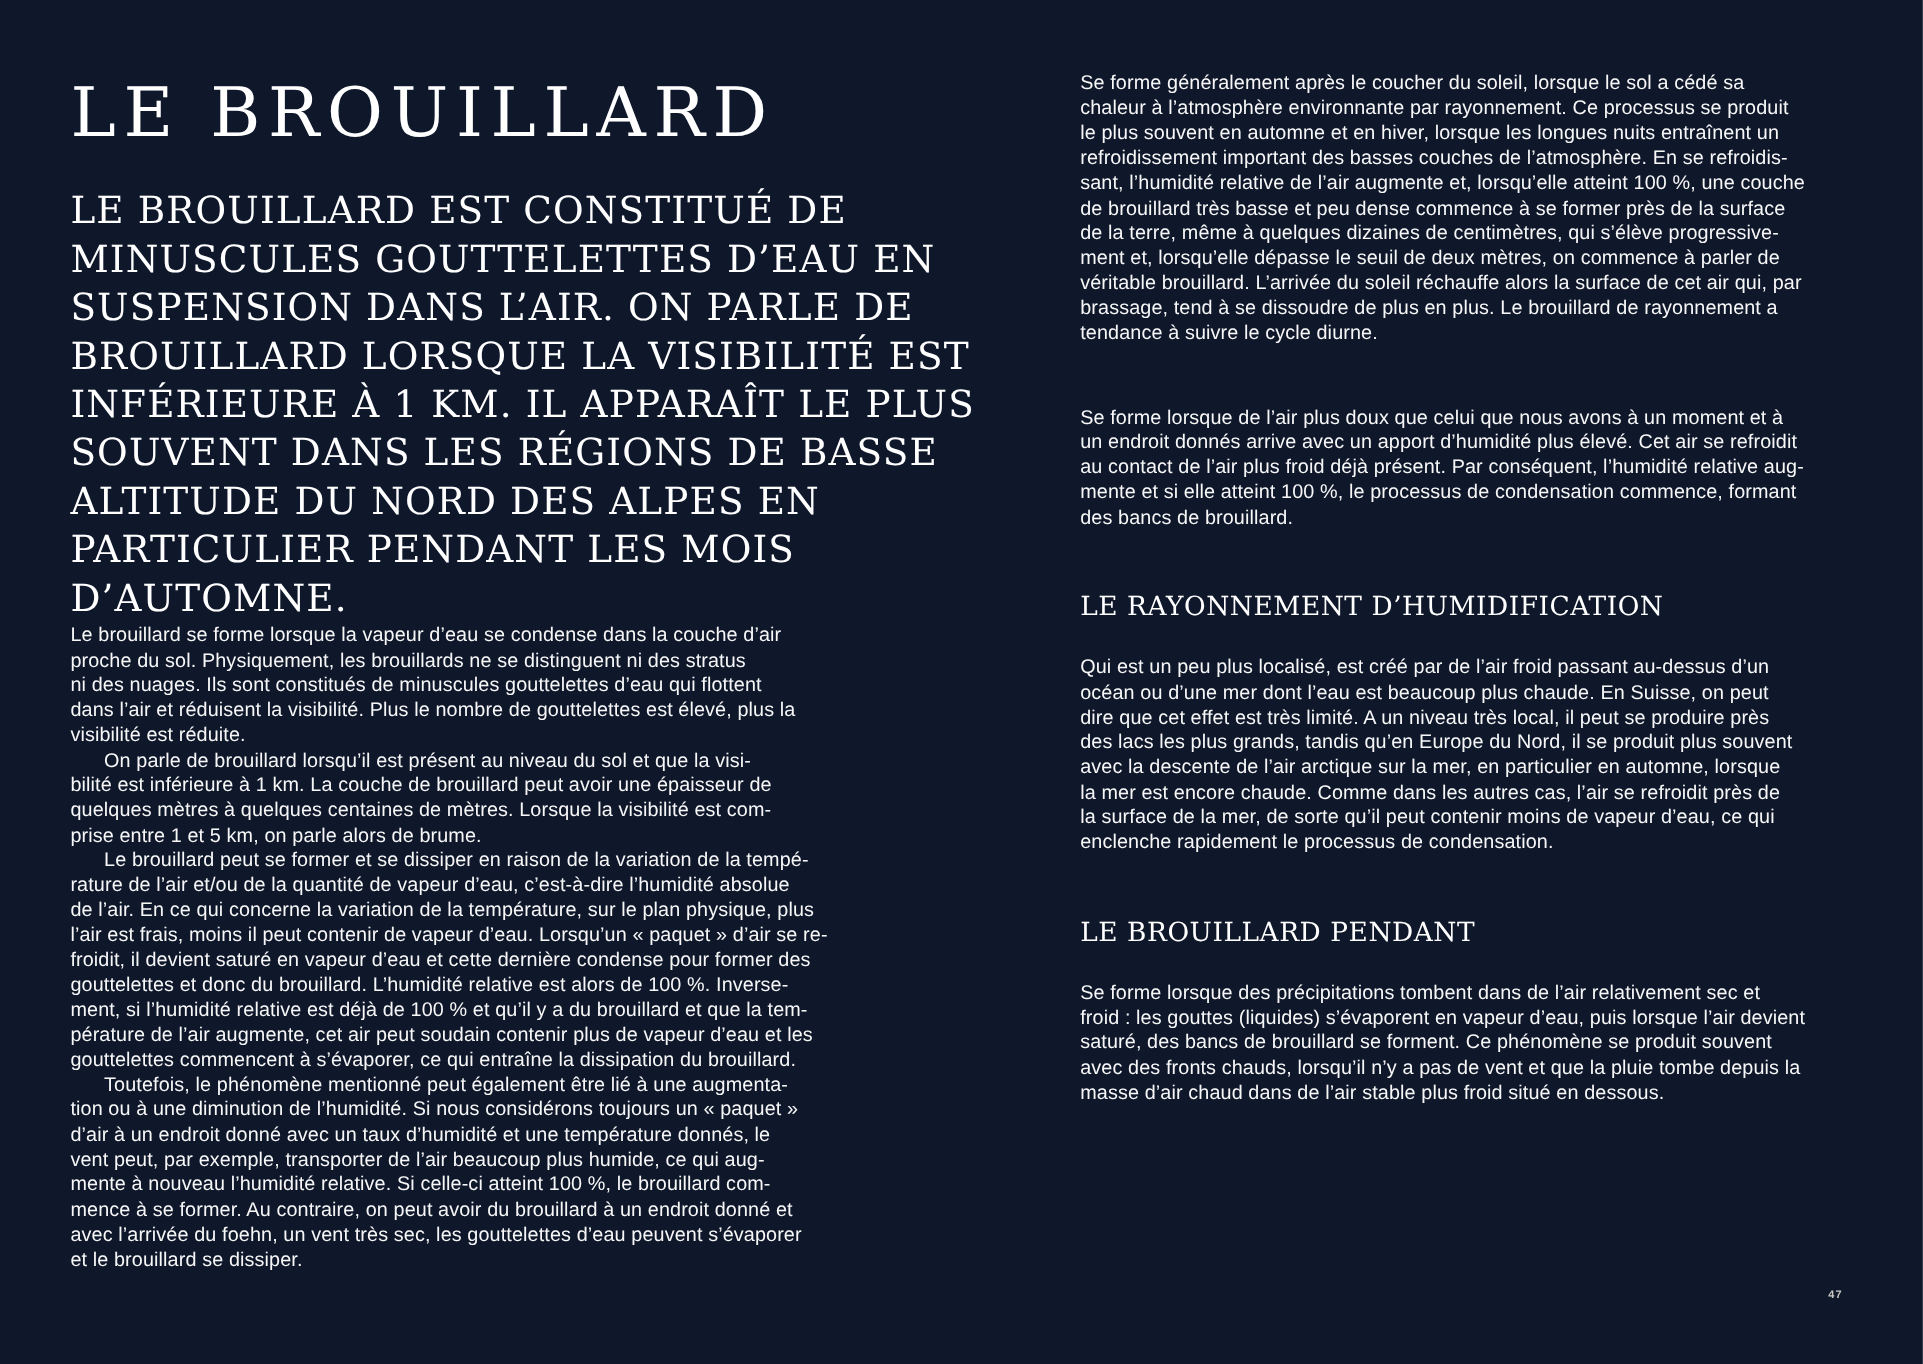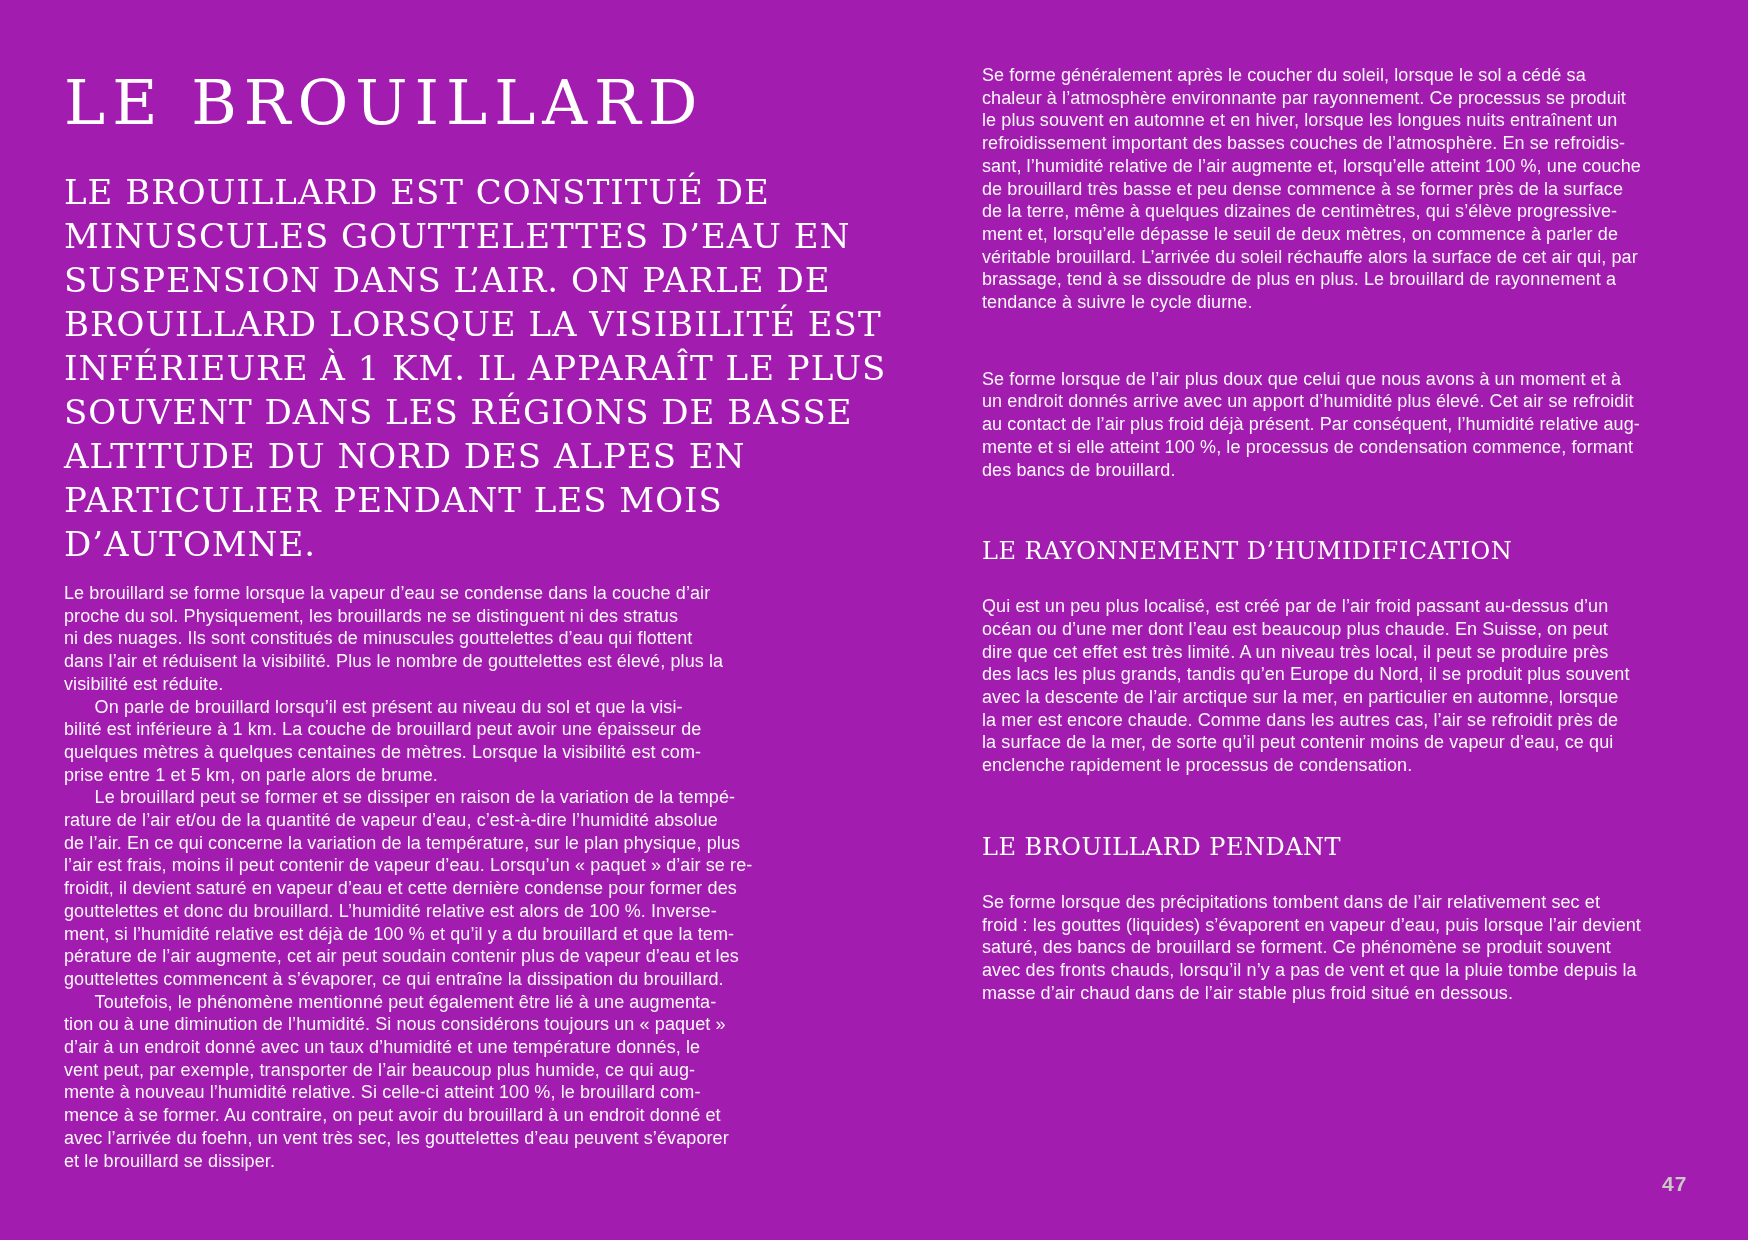--- a/index.html
+++ b/index.html
@@ -1,20 +1,20 @@
 <!DOCTYPE html>
 <html lang="fr"><head>
 <meta charset="utf-8">
 <style>
   html, body { margin: 0; padding: 0; }
   .page {
     position: relative;
     width: 1748px;
     height: 1240px;
-    background: #a21caf;
+    background: #0f172a;
     overflow: hidden;
     color: #ffffff;
     font-family: "Liberation Sans", sans-serif;
   }
   .display { font-family: "DejaVu Serif", serif; font-weight: 400; }
 
   .left-col {
     position: absolute;
     left: 64px;
     top: 66px;
@@ -41,38 +41,38 @@
     white-space: pre-line;
   }
   .body-text {
     margin: 0;
     font-size: 18px;
     line-height: 22.7px;
     letter-spacing: 0.1px;
     white-space: pre-line;
     color: rgba(255,255,255,0.97);
   }
-  .left-col .body-text:first-of-type { margin-top: 16px; }
+  .left-col .body-text:first-of-type { }
 
   .section { margin: 0; }
   .section + .section { margin-top: 54px; }
   .section h2 {
     margin: 0 0 28px 0;
     font-size: 24px;
     line-height: 32px;
     letter-spacing: 0.5px;
     font-weight: 400;
     white-space: nowrap;
   }
 
   .page-number {
     position: absolute;
     left: 1662px;
     top: 1172px;
-    font-size: 21px;
+    font-size: 10px;
     font-weight: 700;
     letter-spacing: 1px;
     color: #c9c8c2;
   }
 </style>
 </head>
 <body>
 
 <div class="page">
 

